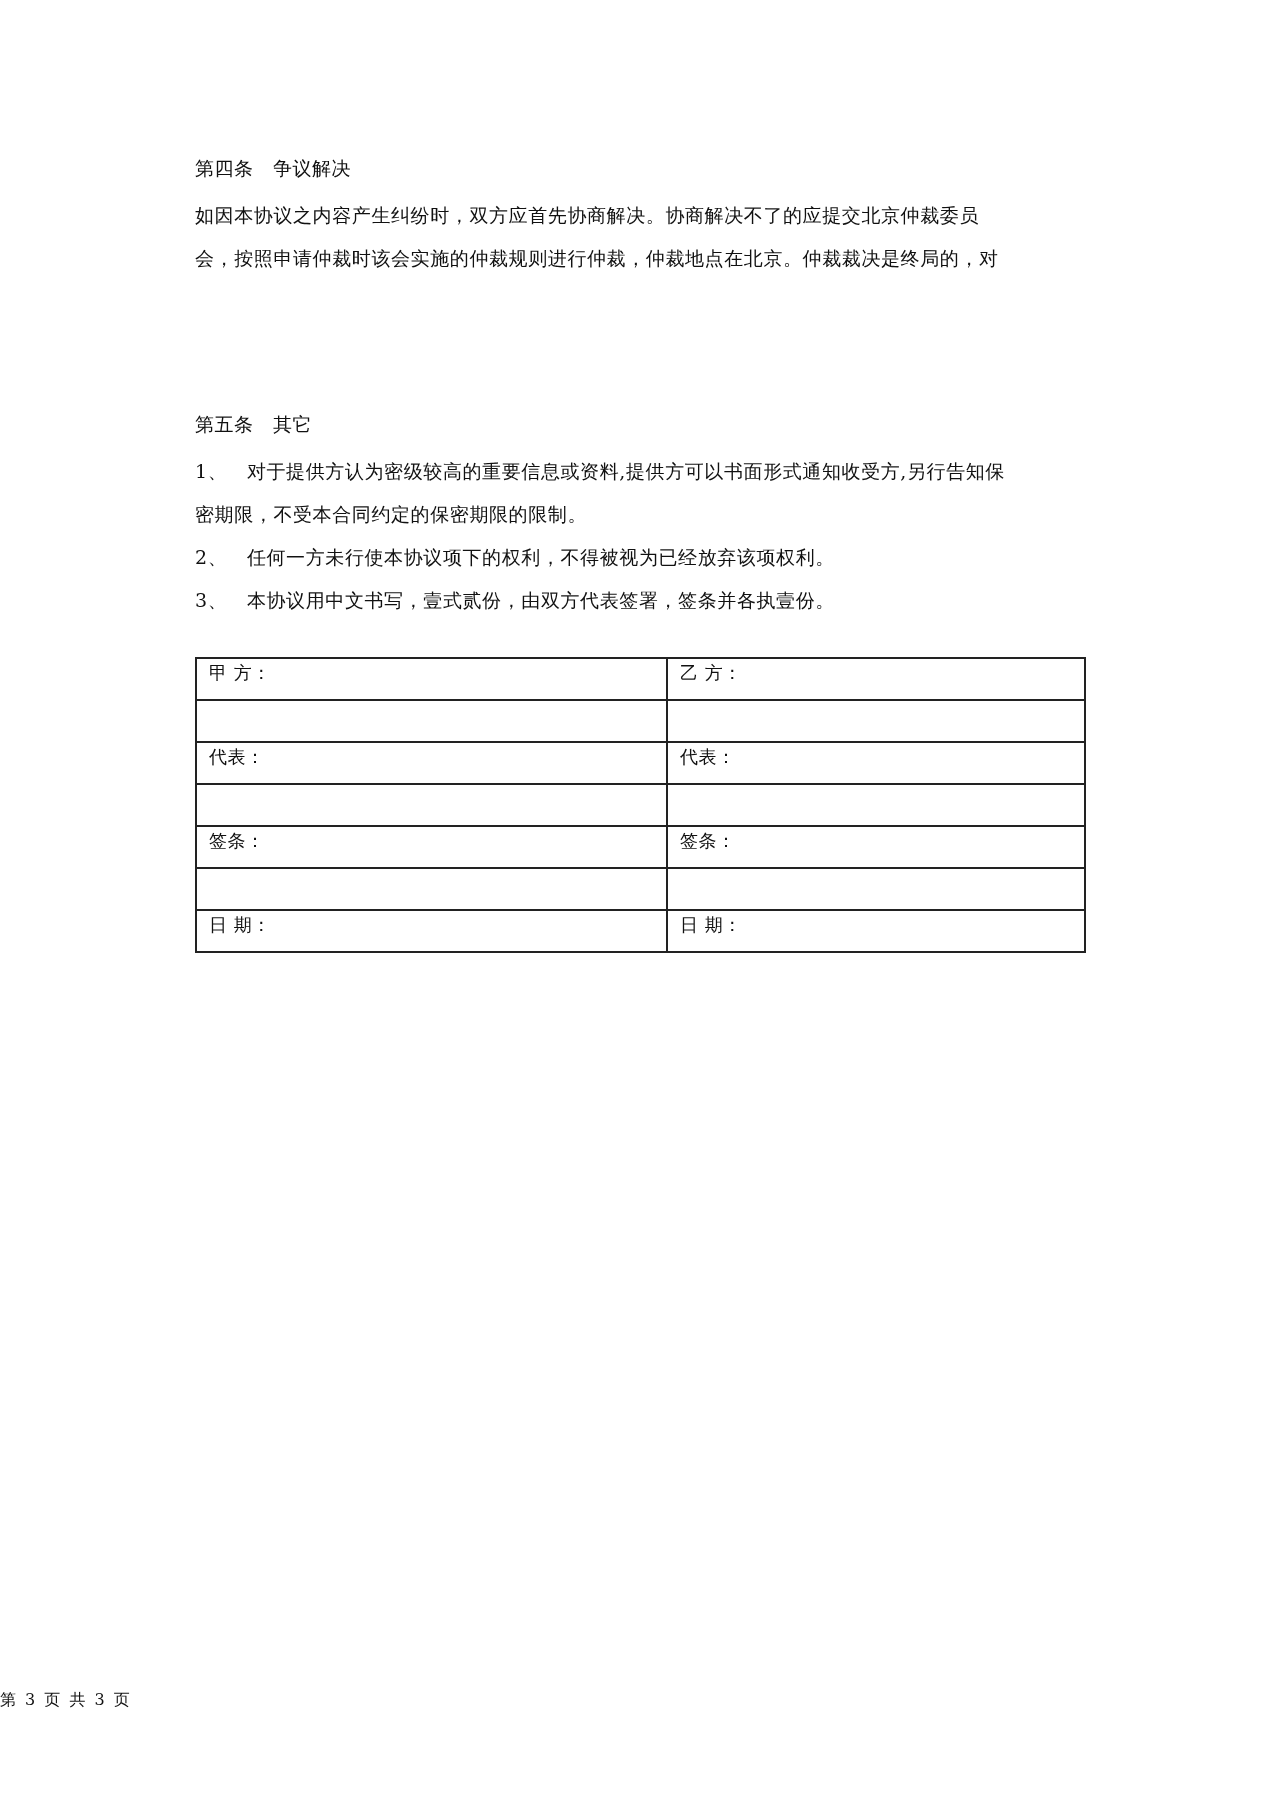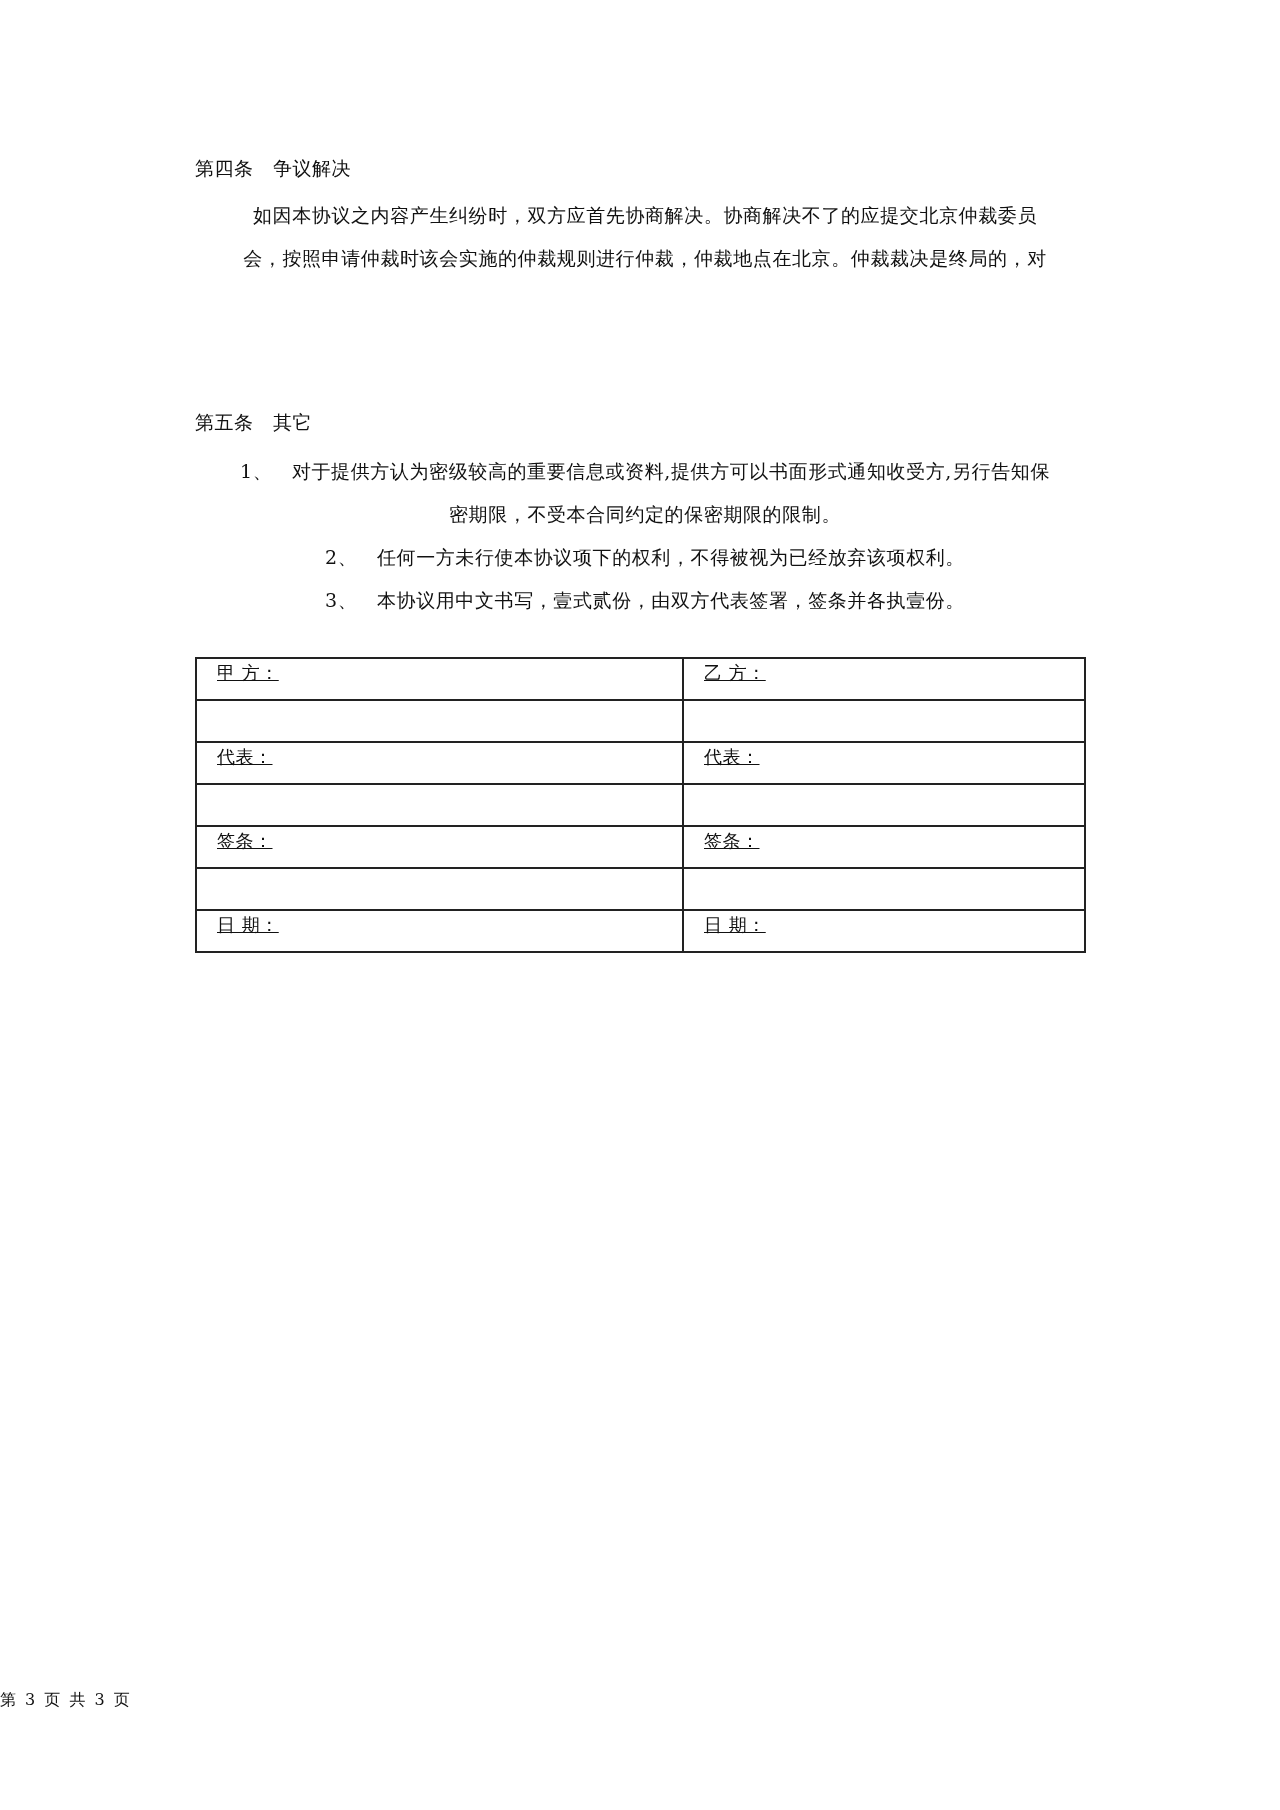--- a/index.html
+++ b/index.html
@@ -10,49 +10,48 @@
     }
     .page { position: absolute; left: 0; top: 0; width: 1268px; height: 1810px; }
     .heading {
       position: absolute; left: 195px; font-size: 19px; line-height: 24px;
       letter-spacing: 0.5px; white-space: pre;
     }
     .para {
       position: absolute; left: 195px; width: 900px; font-size: 19px;
       line-height: 43px; letter-spacing: 0.6px;
     }
-    .para .line { display: block; height: 43px; white-space: nowrap; text-align: center; }
+    .para .line { display: block; height: 43px; white-space: nowrap; }
     .sig-table {
       position: absolute; left: 195px; top: 657px; width: 891px;
       border-collapse: collapse; table-layout: fixed;
     }
     .sig-table td {
-      border: 2px solid #222222; height: 40px; padding: 0 20px;
+      border: 2px solid #222222; height: 40px; padding: 0 12px;
       vertical-align: top; font-size: 18px; line-height: 28px;
       letter-spacing: 0.5px;
-      text-decoration: underline;
     }
     .sig-table td.left { width: 445px; }
     .footer {
       position: absolute; left: 0; width: 1280px; top: 1690px;
       text-align: left; font-size: 16px; letter-spacing: 2px;
     }
   </style>
 </head>
 <body>
 
 <div class="page">
 
   <div class="heading" style="top:156px;">第四条　争议解决</div>
   <div class="para" style="top:194px;">
     <span class="line">如因本协议之内容产生纠纷时，双方应首先协商解决。协商解决不了的应提交北京仲裁委员</span>
     <span class="line">会，按照申请仲裁时该会实施的仲裁规则进行仲裁，仲裁地点在北京。仲裁裁决是终局的，对</span>
   </div>
 
-  <div class="heading" style="top:412px;font-family:Liberation Mono, monospace;">第五条　其它</div>
+  <div class="heading" style="top:412px;">第五条　其它</div>
   <div class="para" style="top:450px;">
     <span class="line">1、　对于提供方认为密级较高的重要信息或资料,提供方可以书面形式通知收受方,另行告知保</span>
     <span class="line">密期限，不受本合同约定的保密期限的限制。</span>
     <span class="line">2、　任何一方未行使本协议项下的权利，不得被视为已经放弃该项权利。</span>
     <span class="line">3、　本协议用中文书写，壹式贰份，由双方代表签署，签条并各执壹份。</span>
   </div>
 
   <table class="sig-table">
     <tbody>
       <tr>

